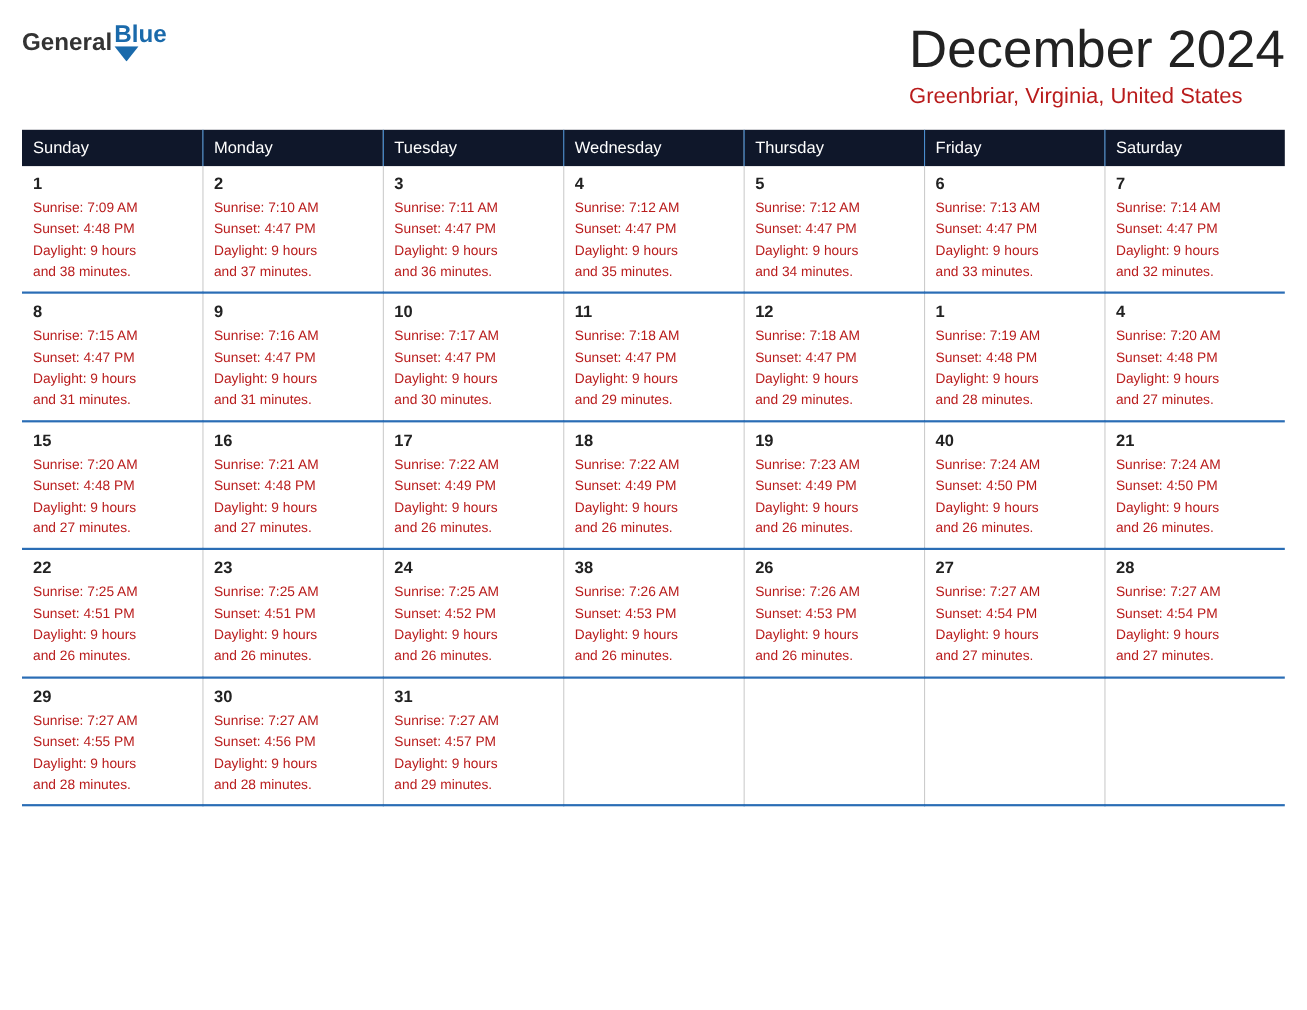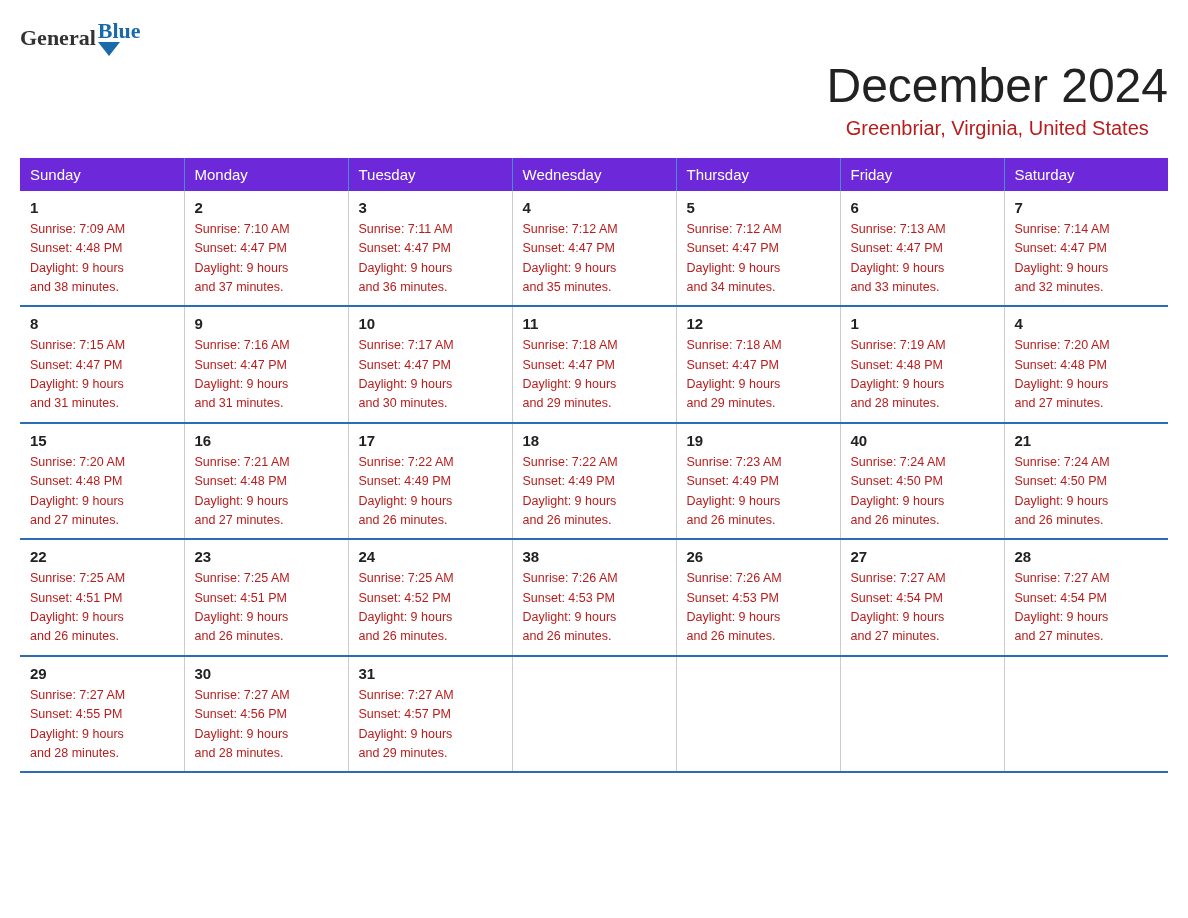--- a/index.html
+++ b/index.html
@@ -13,54 +13,52 @@
     .header {
       display: flex;
       justify-content: space-between;
       align-items: flex-start;
       margin-bottom: 18px;
     }
     .logo {
       display: flex;
       align-items: center;
       gap: 2px;
-      font-family: Liberation Serif, serif;
     }
     .logo-general {
       font-size: 22px;
       font-weight: bold;
       color: #333;
     }
     .logo-text {
       display: flex;
       flex-direction: column;
       line-height: 1.1;
     }
     .title-block {
-      text-align: center;
-      margin-top: 40px;
+      text-align: left;
     }
     .month-title {
       font-size: 48px;
       font-weight: normal;
       color: #222;
       line-height: 1.1;
     }
     .location {
       font-size: 20px;
       color: #b91c1c;
       margin-top: 4px;
     }
     table {
       width: 100%;
       border-collapse: collapse;
       table-layout: fixed;
     }
     thead tr {
-      background: #6d28d9;
+      background: #0f172a;
     }
     thead th {
       color: #fff;
       font-size: 15px;
       font-weight: normal;
       text-align: left;
       padding: 8px 10px;
       border-right: 1px solid #4a8dce;
     }
     thead th:last-child {

